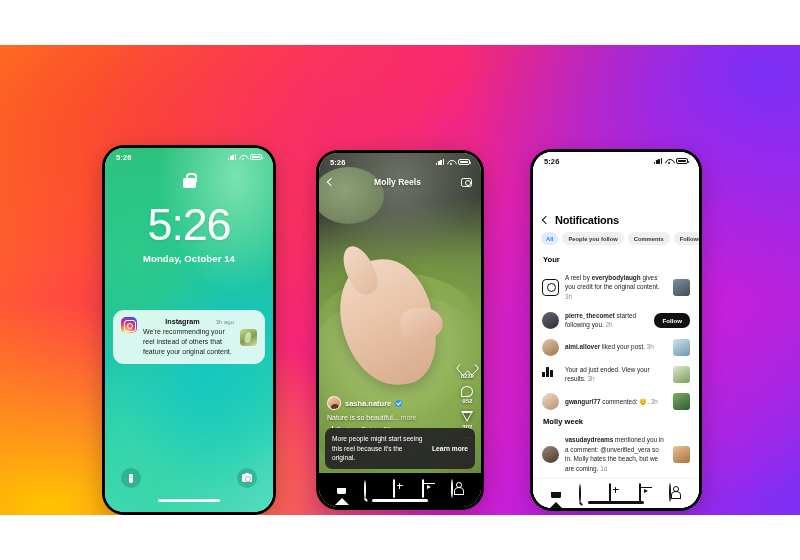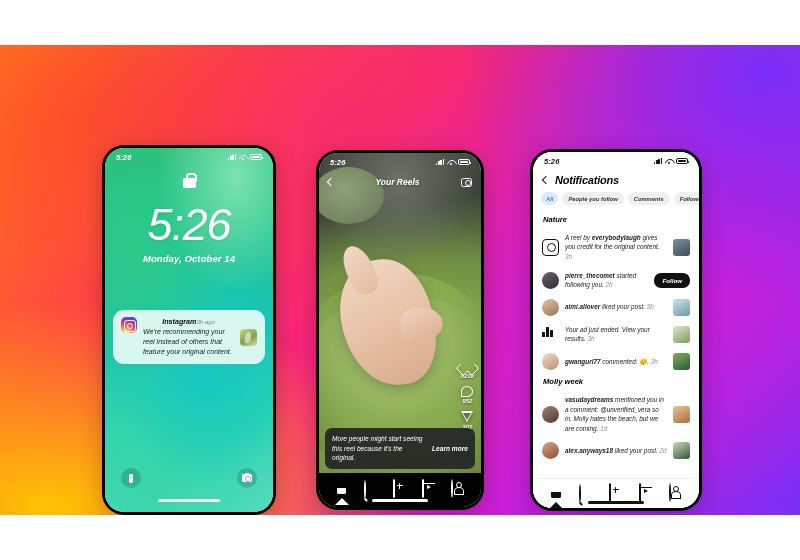--- a/index.html
+++ b/index.html
@@ -16,21 +16,20 @@
     left: 0; top: 45px;
     width: 800px; height: 470px;
     background:
       radial-gradient(ellipse 62% 78% at 96% 6%, #7b2ff7 0%, rgba(123,47,247,0) 62%),
       radial-gradient(ellipse 70% 85% at 82% 48%, #c81fd6 0%, rgba(200,31,214,0) 60%),
       radial-gradient(ellipse 58% 70% at 46% 20%, #f72b6e 0%, rgba(247,43,110,0) 62%),
       radial-gradient(ellipse 60% 62% at 20% 16%, #fb4a2a 0%, rgba(251,74,42,0) 60%),
       radial-gradient(ellipse 78% 70% at 6% 98%, #ffc400 0%, rgba(255,196,0,0) 62%),
       linear-gradient(122deg, #ff7a18 0%, #ff3d4a 26%, #f51f86 50%, #c81fd6 72%, #7b2ff7 100%);
     overflow: hidden;
-    font-style: italic;
   }
 
   
   .phone {
     position: absolute;
     border-radius: 22px;
     background: #000;
     padding: 3px;
     box-shadow: 0 6px 22px rgba(0,0,0,0.22);
   }
@@ -128,21 +127,21 @@
   }
   .ig-badge::before {
     content:""; position:absolute; left:3.4px; top:3.4px;
     width:9.2px; height:9.2px; border:1.3px solid #fff; border-radius:3px;
   }
   .ig-badge::after {
     content:""; position:absolute; left:5.6px; top:5.6px;
     width:4.8px; height:4.8px; border:1.3px solid #fff; border-radius:50%;
   }
   .notif-body { flex: 1; min-width: 0; }
-  .notif-head { display: flex; justify-content: center; align-items: baseline; }
+  .notif-head { display: flex; justify-content: flex-end; align-items: baseline; gap: 16px; }
   .notif-app { font-size: 7.2px; font-weight: bold; color: #111; }
   .notif-time { font-size: 6px; color: #7d8a86; }
   .notif-text { font-size: 7px; color: #18201e; line-height: 1.45; margin-top: 1px; }
   .notif-thumb {
     width: 17px; height: 17px; border-radius: 4px; flex: none; align-self: center;
     background: linear-gradient(150deg, #c9d88a, #7fa24a 55%, #d9e0a8);
     position: relative; overflow: hidden;
   }
   .notif-thumb::after {
     content:""; position:absolute; left:5px; top:3px; width:6px; height:11px;
@@ -401,20 +400,21 @@
   .nv-profile::after {
     content:""; position:absolute; left:1.4px; top:7.4px; width:8px; height:6px;
     border:1.3px solid var(--c); border-radius:50% 50% 0 0;
   }
 
   
   .notif-screen { background: #fff; height: 100%; position: relative; color: #000; }
   .notif-topbar {
     display: flex; align-items: center; gap: 6px;
     padding: 4px 10px 6px;
+    margin-top: 40px;
   }
   .chev-left-dark {
     width: 6px; height: 6px; border-left: 1.7px solid #111;
     border-bottom: 1.7px solid #111; transform: rotate(45deg);
   }
   .notif-title { font-size: 11px; font-weight: bold; letter-spacing: -.2px; }
   .chips { display: flex; gap: 4px; padding: 0 8px 7px; }
   .chip {
     font-size: 5.8px; font-weight: bold; color: #2d3436;
     background: #efefef; border-radius: 9px;
@@ -543,21 +543,21 @@
             </span>
           <span class="wifi"></span>
           <span class="batt">
               <span></span>
             </span>
         </span>
       </div>
 
       <div class="reel-topbar">
         <span class="chev-left"></span>
-        <span class="reel-title">Your Reels</span>
+        <span class="reel-title">Molly Reels</span>
         <span class="cam-outline"></span>
       </div>
 
       <div class="reel-rail">
         <div class="rail-item">
           <span class="i-heart"></span>
           <span class="rail-count">823k</span>
         </div>
         <div class="rail-item">
           <span class="i-comment"></span>
@@ -569,20 +569,35 @@
         </div>
         <div class="rail-item">
           <span class="i-dots">
               <span></span>
               <span></span>
               <span></span>
             </span>
         </div>
       </div>
 
+      <div class="reel-meta">
+        <div class="reel-user">
+          <span class="avatar-sm"></span>
+          <span class="reel-username">sasha.nature</span>
+          <span class="verified"></span>
+        </div>
+        <div class="reel-caption">
+          <span>Nature is so beautiful...</span>
+          <span class="more">more</span>
+        </div>
+        <div class="reel-audio">
+          <span class="music-note"></span>
+          <span>Cocteau Twins · Fif...</span>
+        </div>
+      </div>
 
       <div class="reel-banner">
         <span class="banner-text">More people might start seeing this reel because it's the original.</span>
         <span class="banner-cta">Learn more</span>
       </div>
 
       <div class="reel-nav">
         <span class="nv" style="--c:#fff"><span class="nv-home" style="--c:#fff"></span></span>
         <span class="nv" style="--c:#fff"><span class="nv-search" style="--c:#fff"></span></span>
         <span class="nv" style="--c:#fff"><span class="nv-plus" style="--c:#fff"></span></span>
@@ -618,21 +633,21 @@
           <span class="notif-title">Notifications</span>
         </div>
 
         <div class="chips">
           <span class="chip active">All</span>
           <span class="chip">People you follow</span>
           <span class="chip">Comments</span>
           <span class="chip">Follows</span>
         </div>
 
-        <div class="sec-head">Nature</div>
+        <div class="sec-head">Your</div>
 
         <div class="nrow">
           <span class="nrow-av box"></span>
           <span class="nrow-text">
             <span>A reel by </span><b>everybodylaugh</b><span> gives you credit for the original content.</span>
             <span class="t">3h</span>
           </span>
           <span class="nrow-thumb" style="background:linear-gradient(150deg,#7d8f9e,#3f4d5a)"></span>
         </div>
 

